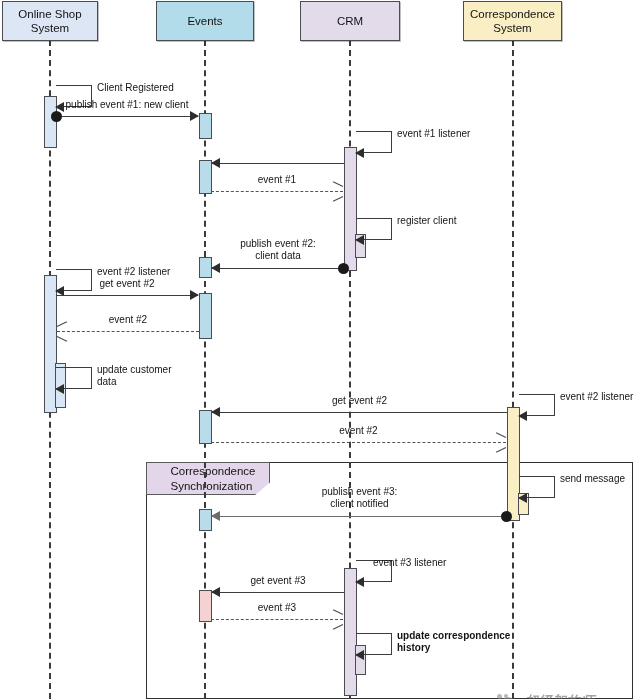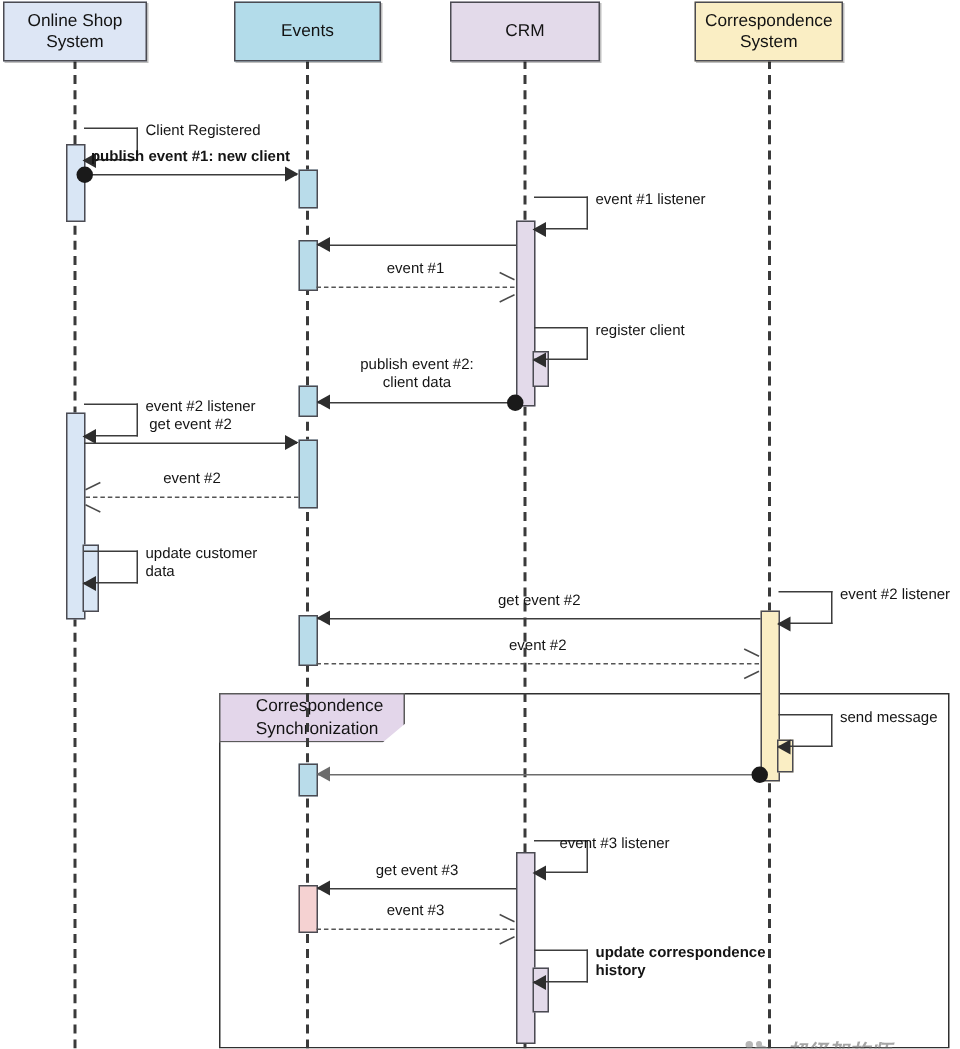--- a/index.html
+++ b/index.html
@@ -126,21 +126,21 @@
     <div class="act" style="left:344px;top:568px;width:13px;height:128px;background:#e3daea;"></div>
     <div class="act" style="left:355px;top:645px;width:11px;height:30px;background:#e3daea;"></div>
     <div class="act" style="left:507px;top:407px;width:13px;height:114px;background:#faeec4;"></div>
     <div class="act" style="left:518px;top:493px;width:11px;height:22px;background:#faeec4;"></div>
     <div class="hook" style="left:56px;top:85px;width:36px;height:22px;"></div>
     <div class="arrow-filled left" style="left:55px;top:102px;"></div>
     <div class="lbl" style="left: 97px; top: 82px; white-space: pre;">Client Registered</div>
     <div class="msg solid" style="left:56px;top:116px;width:142px;"></div>
     <div class="arrow-filled right" style="left:190px;top:111px;"></div>
     <div class="ball" style="left:51px;top:111px;"></div>
-    <div class="lbl c" style="left: 42px; top: 99px; width: 170px; white-space: pre; text-align: center; font-weight: bold;">publish event #1: new client</div>
+    <div class="lbl c" style="left: 42px; top: 99px; width: 170px; white-space: pre; text-align: center;">publish event #1: new client</div>
     <div class="hook" style="left:356px;top:131px;width:36px;height:22px;"></div>
     <div class="arrow-filled left" style="left:355px;top:148px;"></div>
     <div class="lbl" style="left: 397px; top: 128px; white-space: pre;">event #1 listener</div>
     <div class="msg solid" style="left:212px;top:163px;width:132px;"></div>
     <div class="arrow-filled left" style="left:211px;top:158px;"></div>
     <div class="msg dash" style="left:211px;top:191px;width:132px;"></div>
     <div class="arrow-open right" style="left:332px;top:186px;"></div>
     <div class="lbl c" style="left: 192px; top: 174px; width: 170px; white-space: pre; text-align: center;">event #1</div>
     <div class="hook" style="left:356px;top:218px;width:36px;height:22px;"></div>
     <div class="arrow-filled left" style="left:355px;top:235px;"></div>
@@ -171,20 +171,22 @@
     <div class="lbl c" style="left: 274.5px; top: 395px; width: 170px; white-space: pre; text-align: center;">get event #2</div>
     <div class="msg dash" style="left:211px;top:442px;width:295px;"></div>
     <div class="arrow-open right" style="left:495px;top:437px;"></div>
     <div class="lbl c" style="left: 273.5px; top: 425px; width: 170px; white-space: pre; text-align: center;">event #2</div>
     <div class="hook" style="left:519px;top:476px;width:36px;height:22px;"></div>
     <div class="arrow-filled left" style="left:518px;top:493px;"></div>
     <div class="lbl" style="left: 560px; top: 473px; white-space: pre;">send message</div>
     <div class="msg grey" style="left:212px;top:516px;width:295px;"></div>
     <div class="arrow-filled left grey" style="left:211px;top:511px;"></div>
     <div class="ball" style="left:501px;top:511px;background:#1a1a1a;"></div>
+    <div class="lbl c" style="left: 274.5px; top: 486px; width: 170px; white-space: pre; text-align: center;">publish event #3:
+client notified</div>
     <div class="hook" style="left:356px;top:560px;width:36px;height:22px;"></div>
     <div class="arrow-filled left" style="left:355px;top:577px;"></div>
     <div class="lbl" style="left: 373px; top: 557px; white-space: pre;">event #3 listener</div>
     <div class="msg solid" style="left:212px;top:592px;width:132px;"></div>
     <div class="arrow-filled left" style="left:211px;top:587px;"></div>
     <div class="lbl c" style="left: 193px; top: 575px; width: 170px; white-space: pre; ">get event #3</div>
     <div class="msg dash" style="left:211px;top:619px;width:132px;"></div>
     <div class="arrow-open right" style="left:332px;top:614px;"></div>
     <div class="lbl c" style="left: 192px; top: 602px; width: 170px; white-space: pre; text-align: center;">event #3</div>
     <div class="hook" style="left:356px;top:633px;width:36px;height:22px;"></div>

